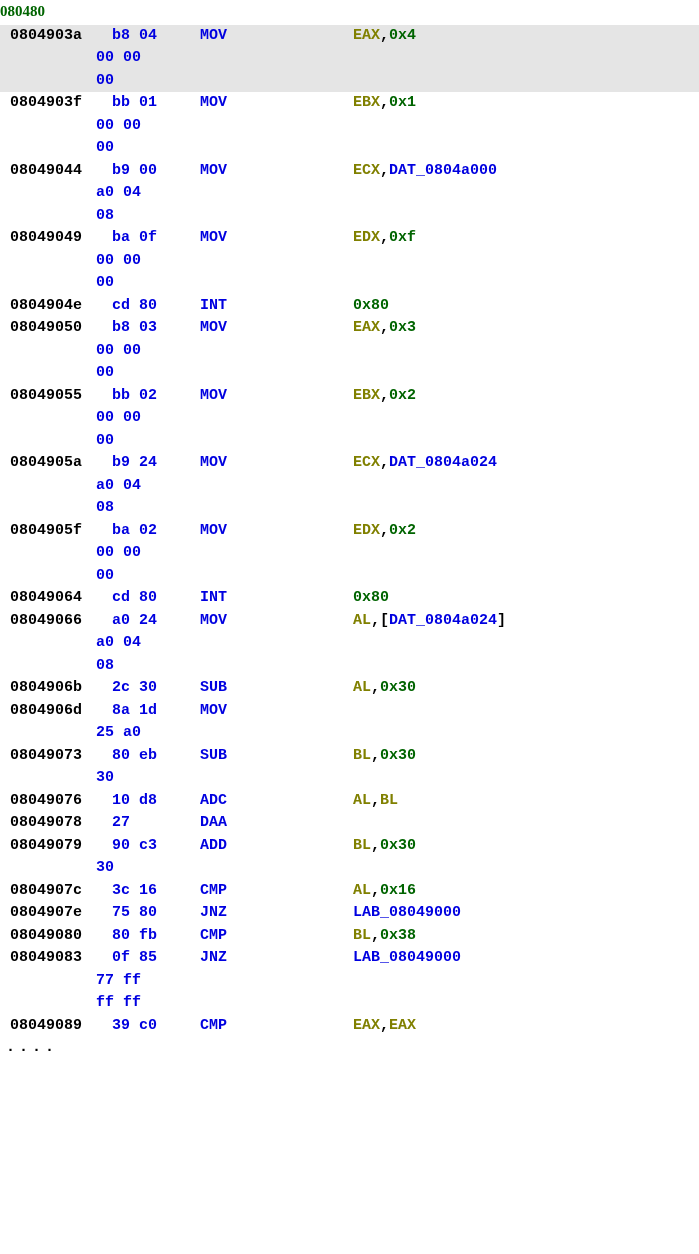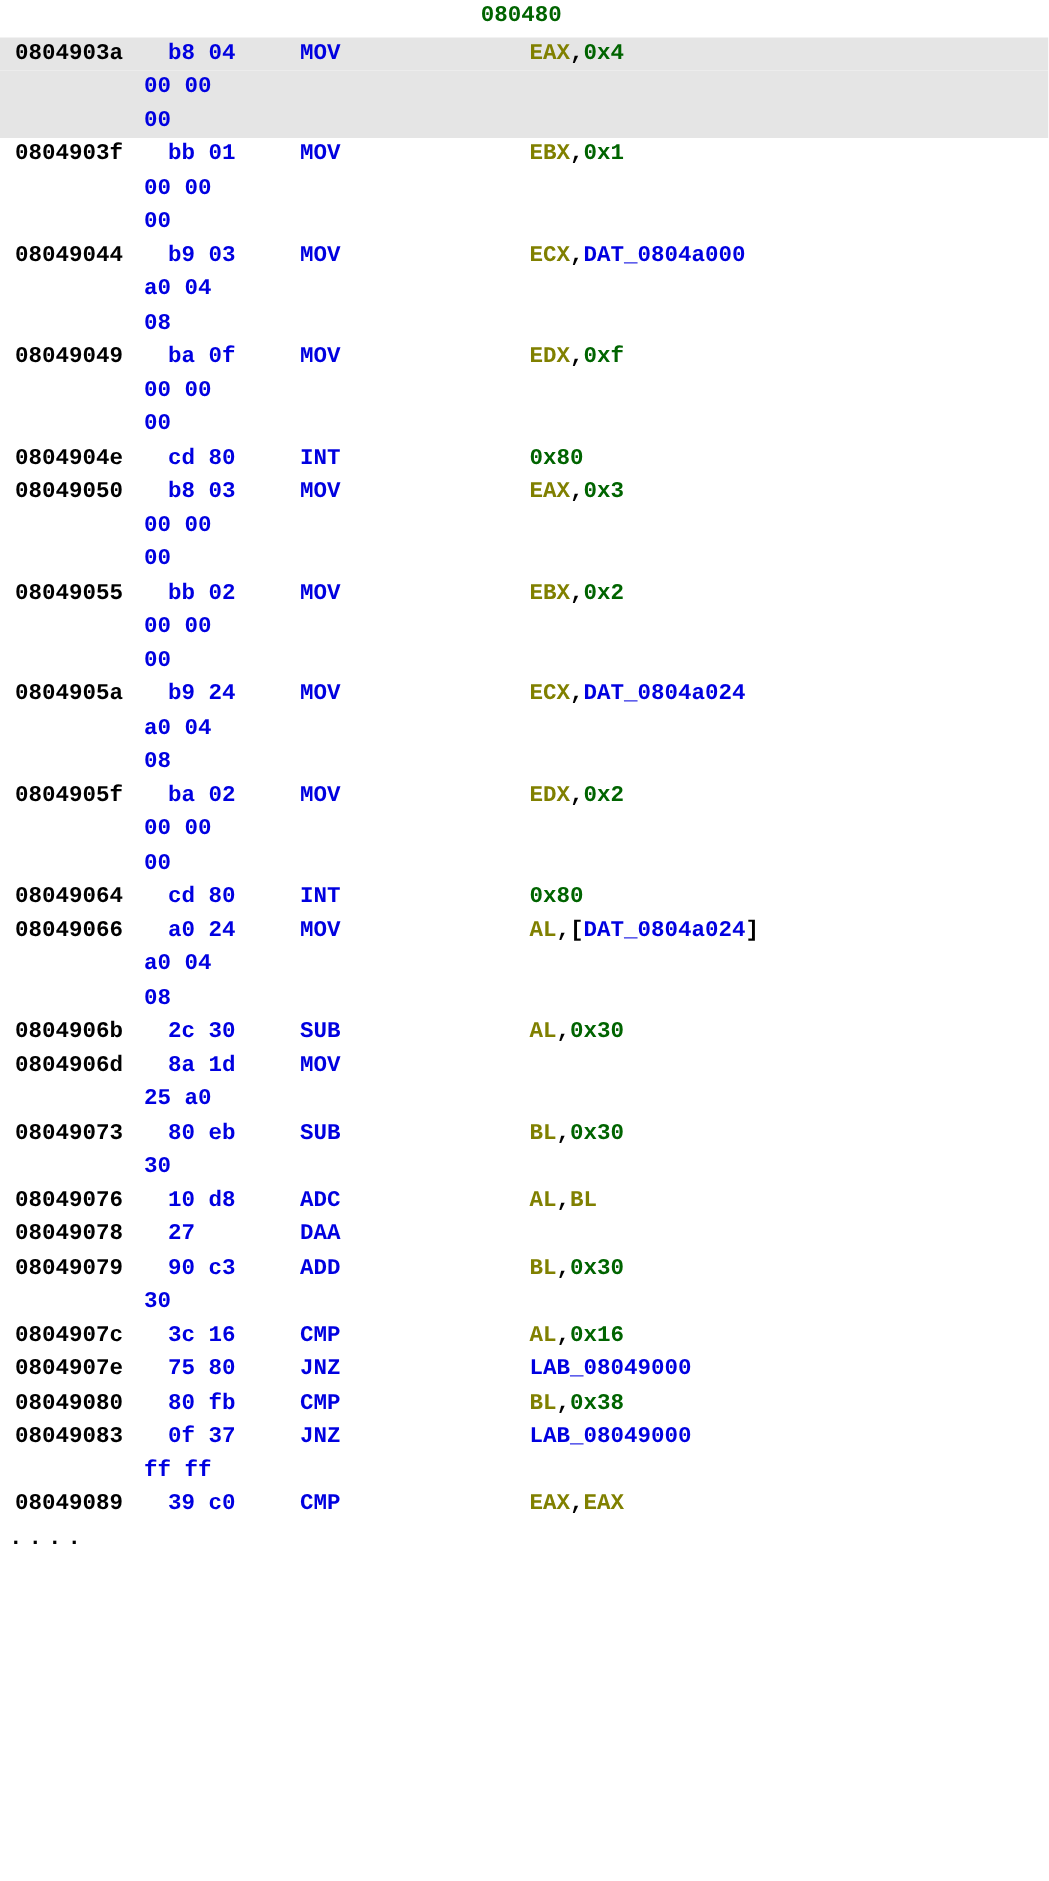--- a/index.html
+++ b/index.html
@@ -48,24 +48,25 @@
   .reg { color: #808000; margin-top: 36px; }
   .num { color: #006400; }
   .sym { color: #0000e0; }
   .punct { color: #000000; }
   .byte-cont {
     padding-left: 96px;
     color: #0000e0;
     font-weight: bold;
   }
   .header-addr {
-    text-align: center;
+    text-align: left;
     padding-right: 4px;
     color: #006400;
     font-weight: bold;
+    font-family: Liberation Serif, serif;
   }
   .dots {
     padding-left: 6px;
     font-weight: bold;
     letter-spacing: 4px;
   }
 </style>
 </head>
 <body>
 
@@ -90,21 +91,21 @@
       <span class="operands"><span class="reg">EBX</span><span class="punct">,</span><span class="num">0x1</span></span>
     </div>
     <div class="row">
       <span class="byte-cont">00 00</span>
     </div>
     <div class="row">
       <span class="byte-cont">00</span>
     </div>
     <div class="row">
       <span class="addr">08049044</span>
-      <span class="bytes">b9 03</span>
+      <span class="bytes">b9 00</span>
       <span class="mnemonic">MOV</span>
       <span class="operands"><span class="reg">ECX</span><span class="punct">,</span><span class="sym">DAT_0804a000</span></span>
     </div>
     <div class="row">
       <span class="byte-cont">a0 04</span>
     </div>
     <div class="row">
       <span class="byte-cont">08</span>
     </div>
     <div class="row">
@@ -248,23 +249,26 @@
       <span class="operands"><span class="sym">LAB_08049000</span></span>
     </div>
     <div class="row">
       <span class="addr">08049080</span>
       <span class="bytes">80 fb</span>
       <span class="mnemonic">CMP</span>
       <span class="operands"><span class="reg">BL</span><span class="punct">,</span><span class="num">0x38</span></span>
     </div>
     <div class="row">
       <span class="addr">08049083</span>
-      <span class="bytes">0f 37</span>
+      <span class="bytes">0f 85</span>
       <span class="mnemonic">JNZ</span>
       <span class="operands"><span class="sym">LAB_08049000</span></span>
+    </div>
+    <div class="row">
+      <span class="byte-cont">77 ff</span>
     </div>
     <div class="row">
       <span class="byte-cont">ff ff</span>
     </div>
     <div class="row">
       <span class="addr">08049089</span>
       <span class="bytes">39 c0</span>
       <span class="mnemonic">CMP</span>
       <span class="operands"><span class="reg">EAX</span><span class="punct">,</span><span class="reg">EAX</span></span>
     </div>

